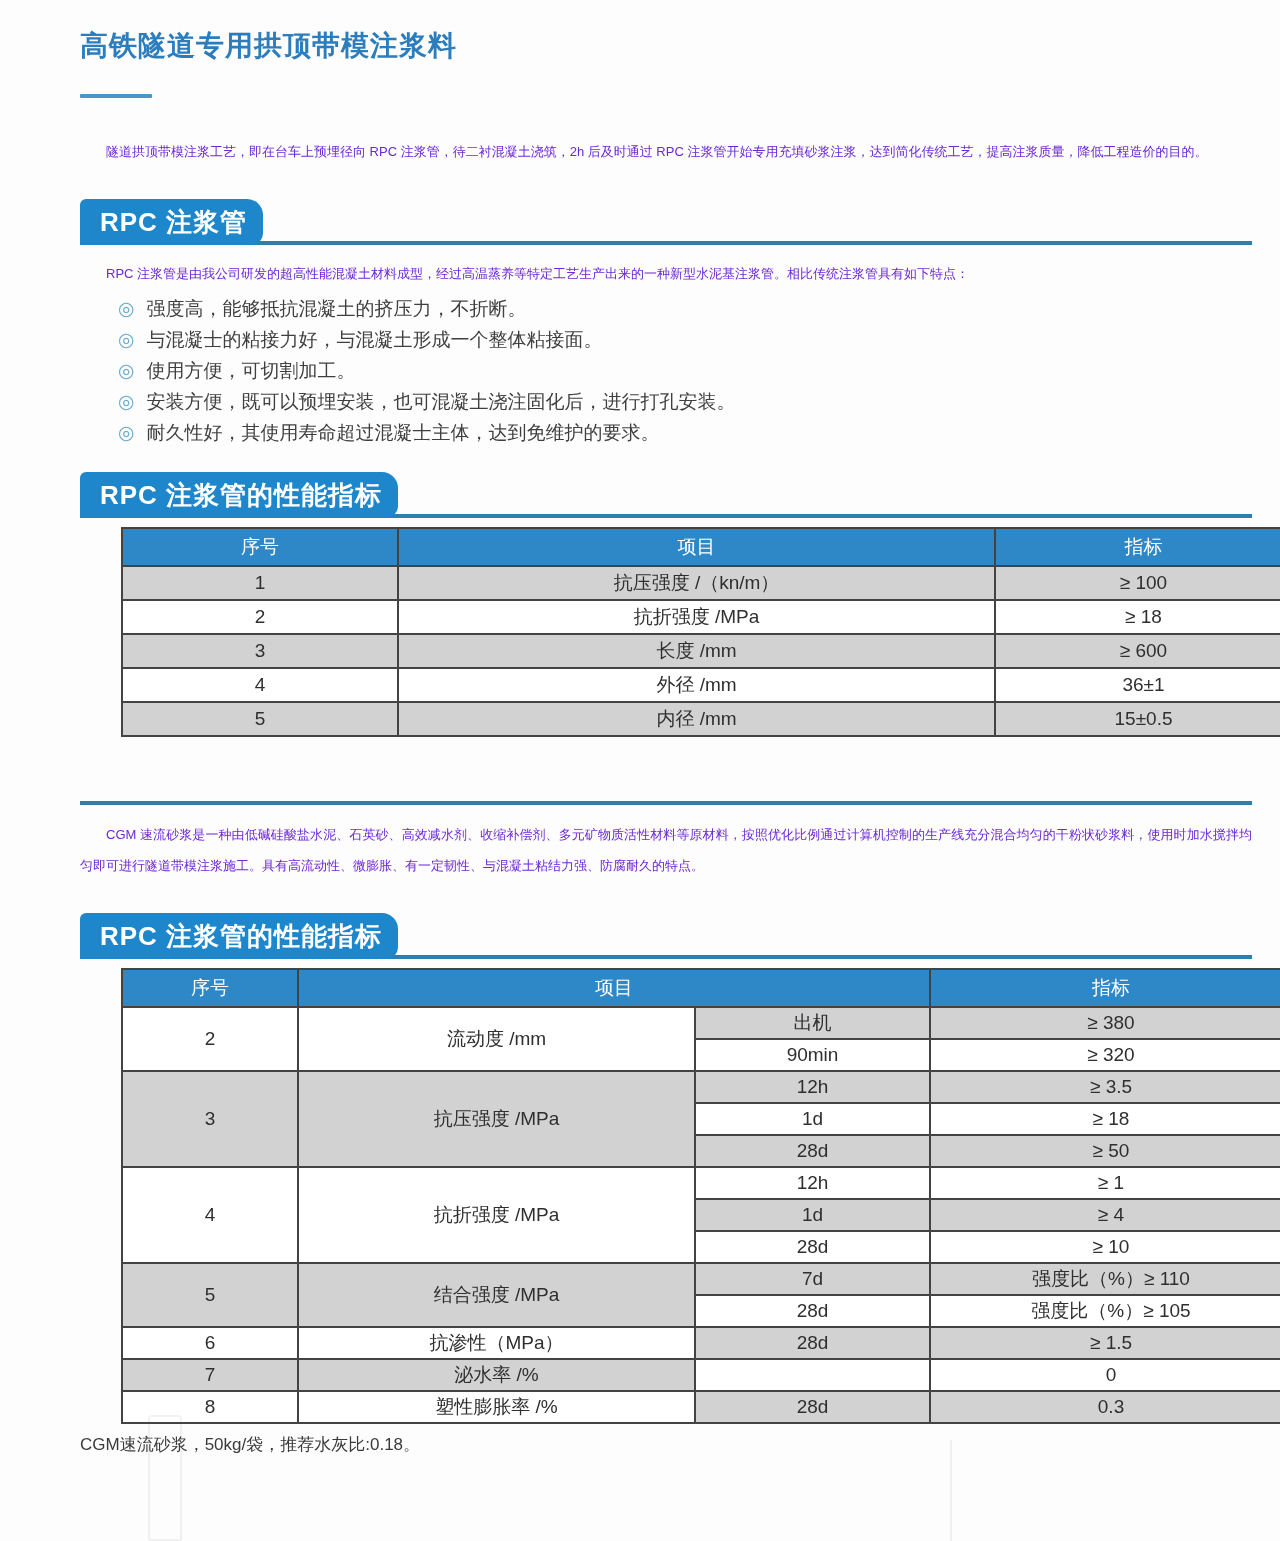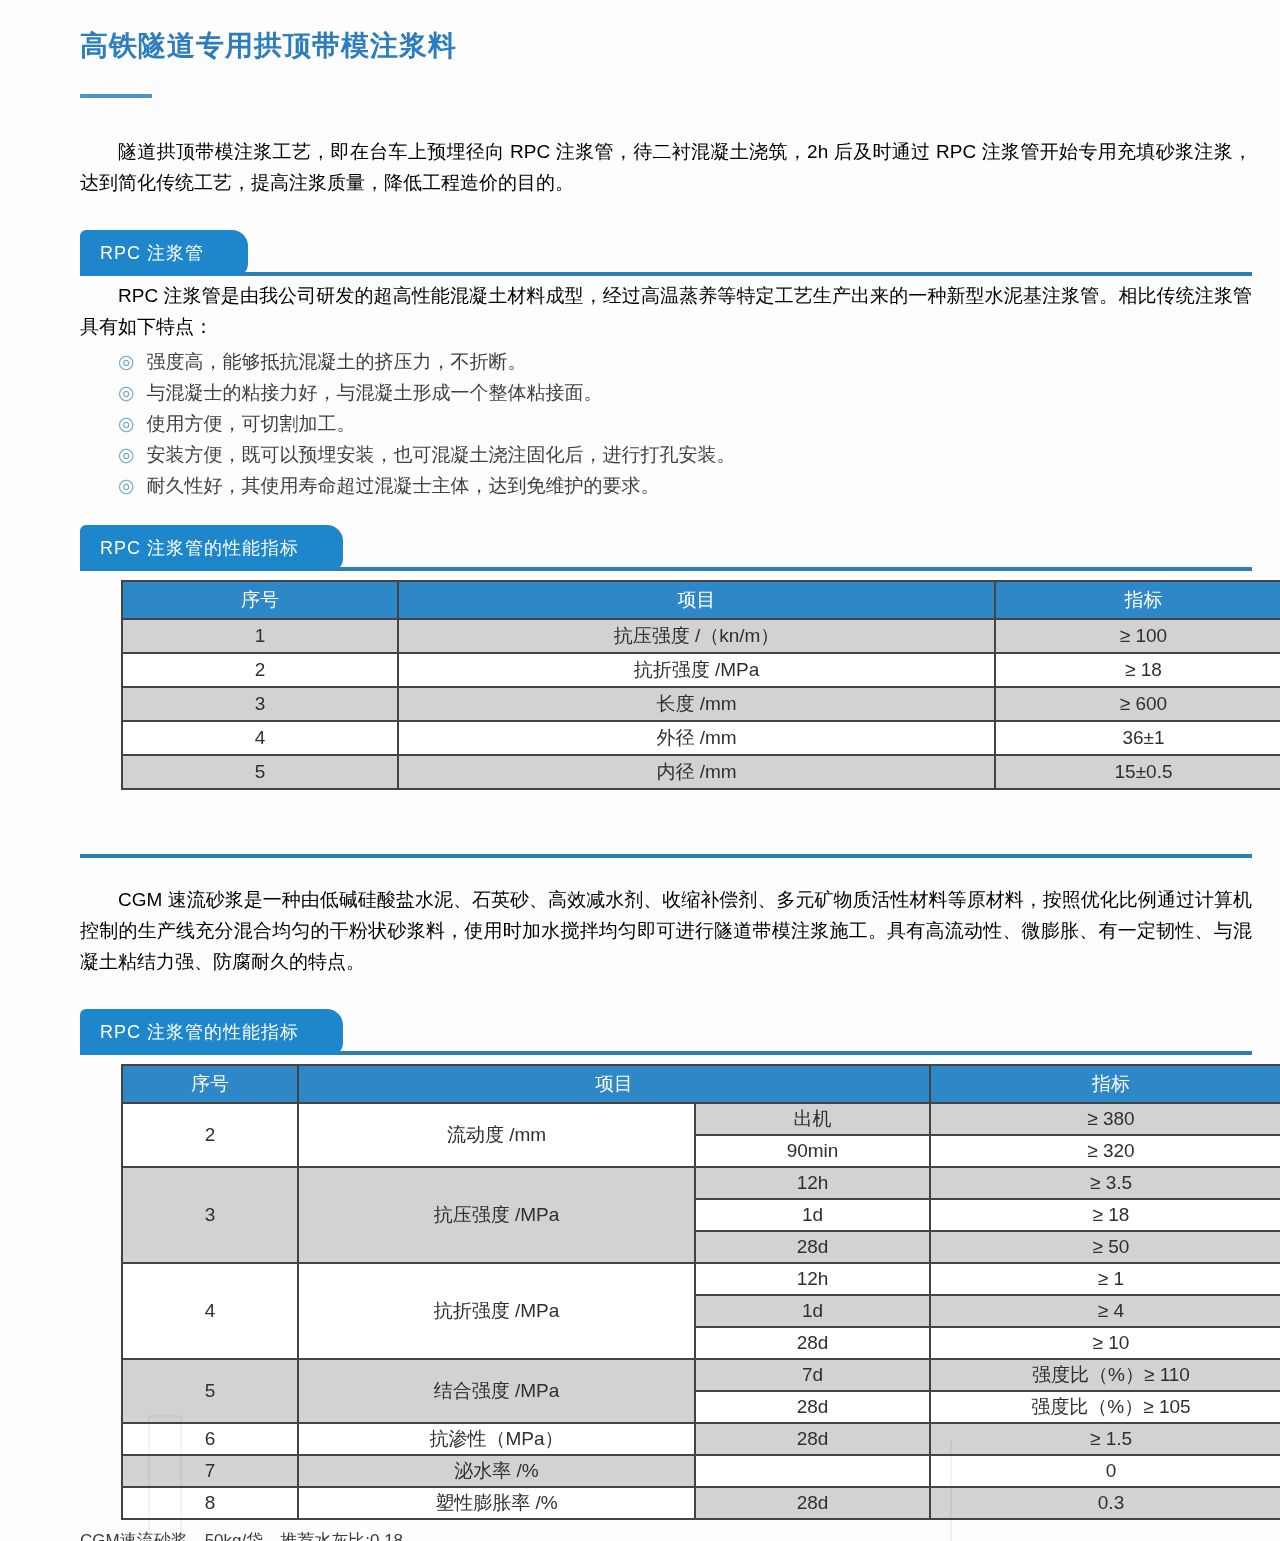--- a/index.html
+++ b/index.html
@@ -25,45 +25,45 @@
   }
   .title-underline {
     width: 72px; height: 4px;
     background: #4a94c8;
     margin-top: 28px;
     border-radius: 1px;
   }
 
   
   .para {
-    font-size: 19px;
+    font-size: 13px;
     line-height: 31px;
     text-indent: 2em;
     text-align: justify;
-    color: #000000;
+    color: #6d28d9;
   }
   .para-intro { margin-top: 38px; }
-  .para-rpc   { margin-top: 4px; }
-  .para-cgm   { margin-top: 26px; }
+  .para-rpc   { margin-top: 13px; }
+  .para-cgm   { margin-top: 14px; }
 
   
   .section-head { position: relative; height: 46px; }
   .sh-1 { margin-top: 32px; }
   .sh-2 { margin-top: 24px; }
   .sh-3 { margin-top: 22px; }
   .sh-4 { margin-top: 32px; }
   .badge {
     position: absolute; left: 0; top: 0; z-index: 2;
     display: inline-block;
     background: #1e86cb;
     color: #ffffff;
-    font-size: 18px;
-    font-weight: normal;
+    font-size: 26px;
+    font-weight: bold;
     letter-spacing: 1px;
-    padding: 9px 44px 9px 20px;
+    padding: 9px 16px 9px 20px;
     border-radius: 6px 16px 12px 0;
     height: 46px;
     line-height: 28px;
   }
   .badge-line {
     position: absolute; left: 0; bottom: 0; z-index: 1;
     width: 1172px; height: 4px;
     background: #2e7fae;
   }
 

